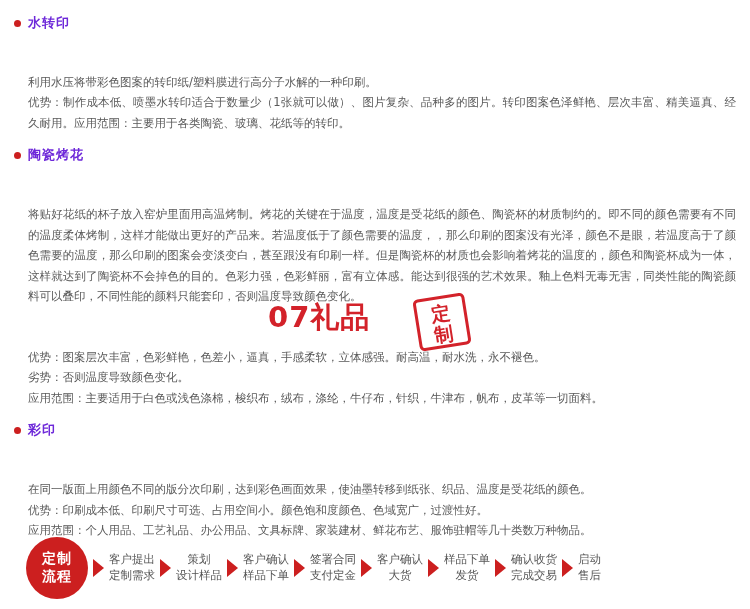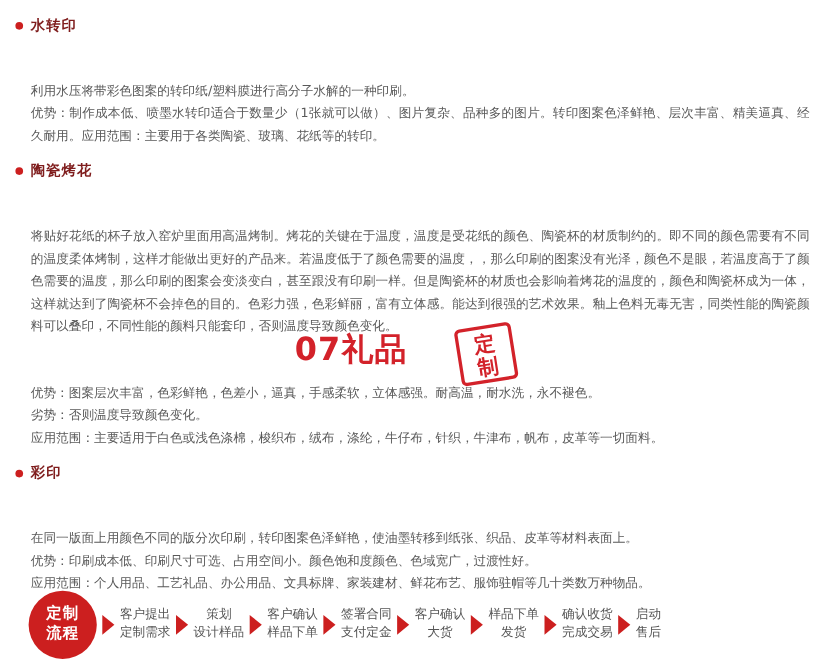--- a/index.html
+++ b/index.html
@@ -29,21 +29,21 @@
   }
   .bullet {
     width: 7px;
     height: 7px;
     border-radius: 50%;
     background: #cc1f1f;
     margin-right: 7px;
     flex: 0 0 auto;
   }
   .sec-title {
-    color: #7f1d1d;
+    color: #6d28d9;
     font-size: 13px;
     font-weight: bold;
     letter-spacing: 1px;
   }
   .sec-body {
     font-size: 11.5px;
     line-height: 1.78;
     color: #595959;
     padding-left: 14px;
     text-align: justify;
@@ -167,21 +167,21 @@
       <p>应用范围：主要适用于白色或浅色涤棉，梭织布，绒布，涤纶，牛仔布，针织，牛津布，帆布，皮革等一切面料。</p>
     </div>
   </div>
 
   <div class="section">
     <div class="sec-head">
       <span class="bullet"></span>
       <span class="sec-title">彩印</span>
     </div>
     <div class="sec-body">
-      <p>在同一版面上用颜色不同的版分次印刷，转印图案色泽鲜艳，使油墨转移到纸张、织品、皮革等材料表面上。</p>
+      <p>在同一版面上用颜色不同的版分次印刷，达到彩色画面效果，使油墨转移到纸张、织品、温度是受花纸的颜色。</p>
       <p>优势：印刷成本低、印刷尺寸可选、占用空间小。颜色饱和度颜色、色域宽广，过渡性好。</p>
       <p>应用范围：个人用品、工艺礼品、办公用品、文具标牌、家装建材、鲜花布艺、服饰驻帽等几十类数万种物品。</p>
     </div>
   </div>
 
   <div class="watermark">
     <div class="wm-text">07礼品</div>
     <div class="wm-seal">
       <div>定</div>
       <div>制</div>

